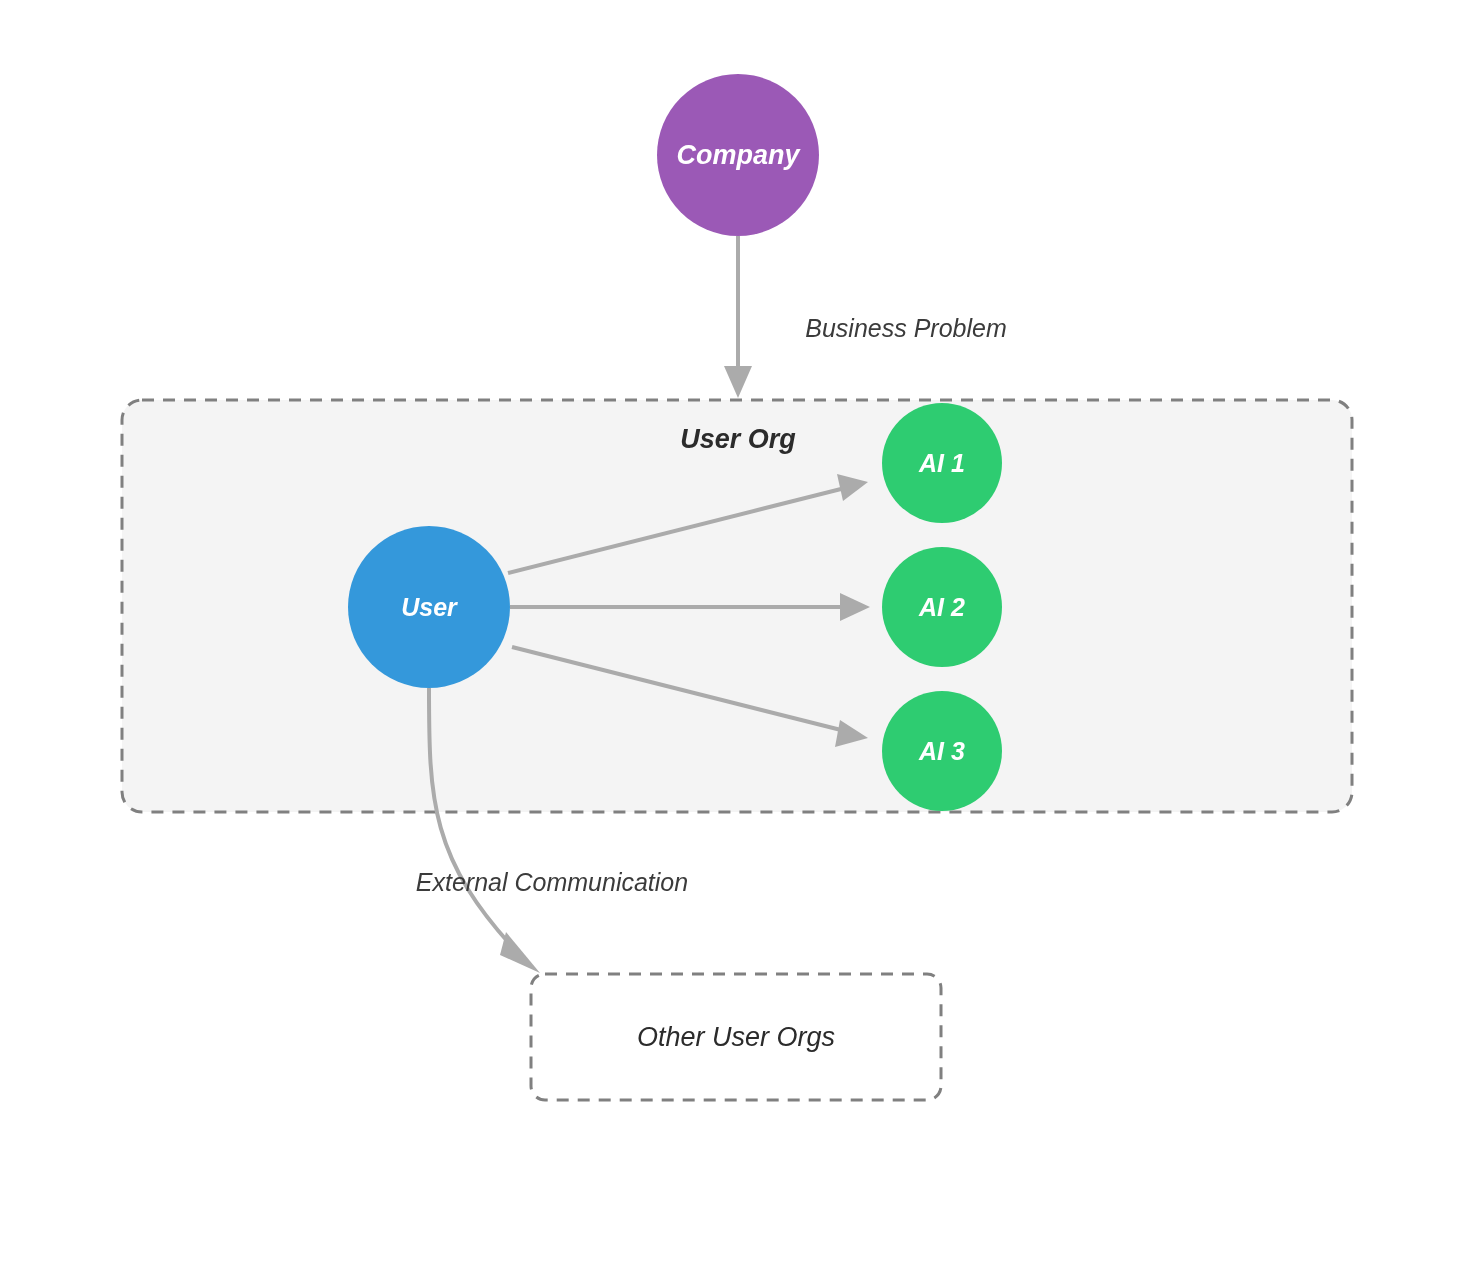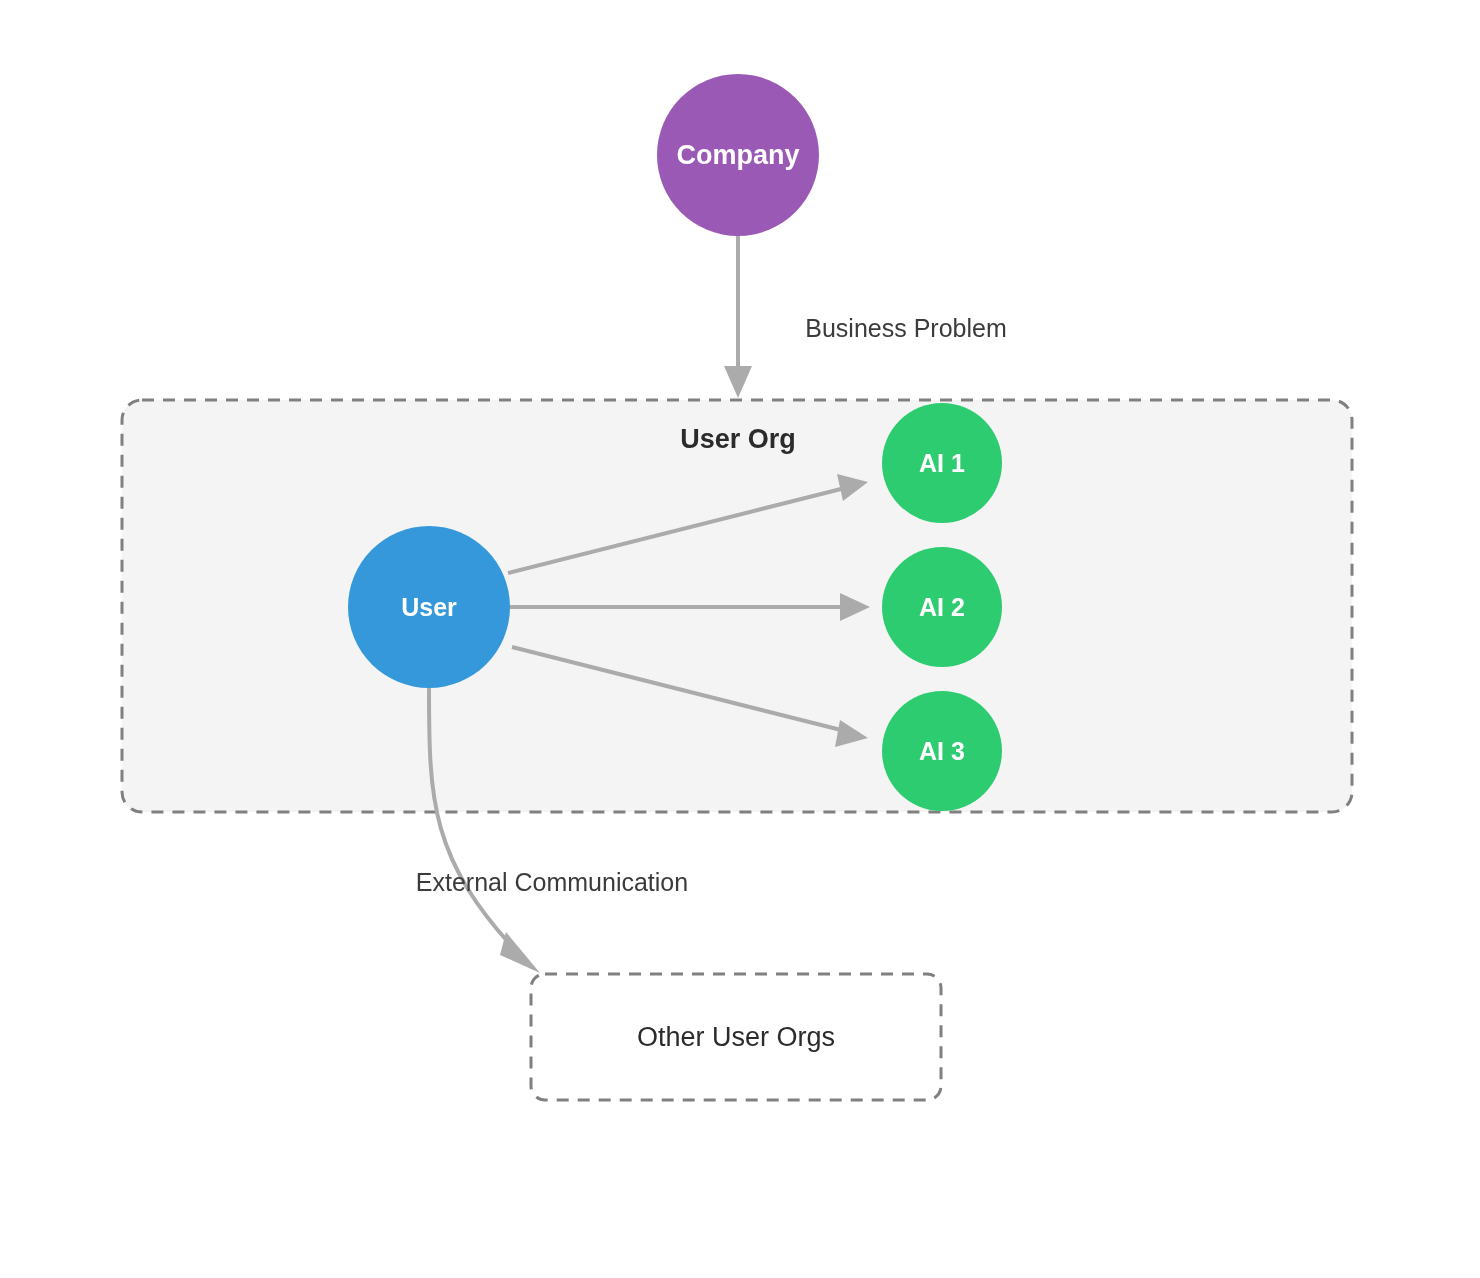--- a/index.html
+++ b/index.html
@@ -11,20 +11,21 @@
     width: 1480px;
     height: 1278px;
     font-family: "Liberation Sans", sans-serif;
     overflow: hidden;
   }
   #diagram-root {
     position: relative;
     width: 1480px;
     height: 960px;
     background: #ffffff;
+    font-style: italic;
   }
   svg.diagram-canvas {
     position: absolute;
     top: 0;
     left: 0;
     width: 1480px;
     height: 1278px;
     display: block;
   }
   .node-label {

